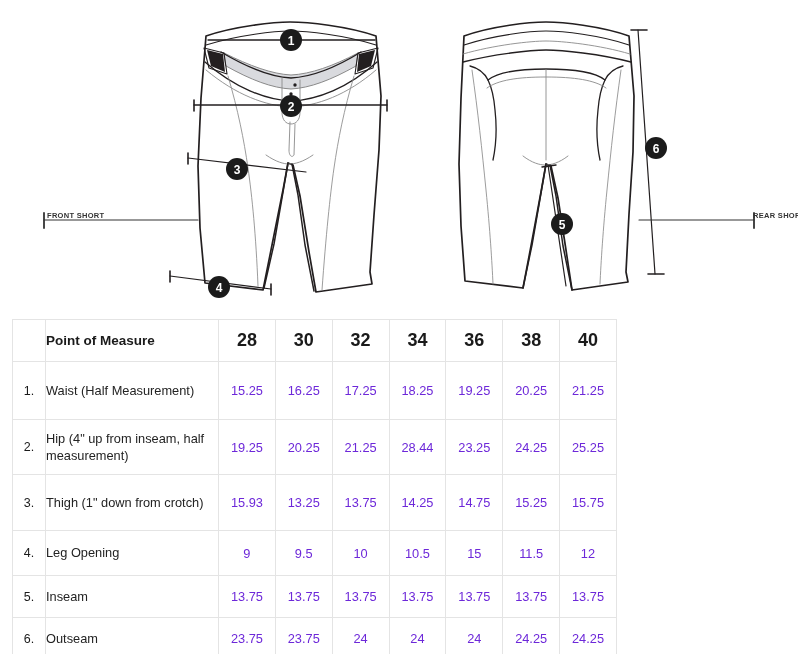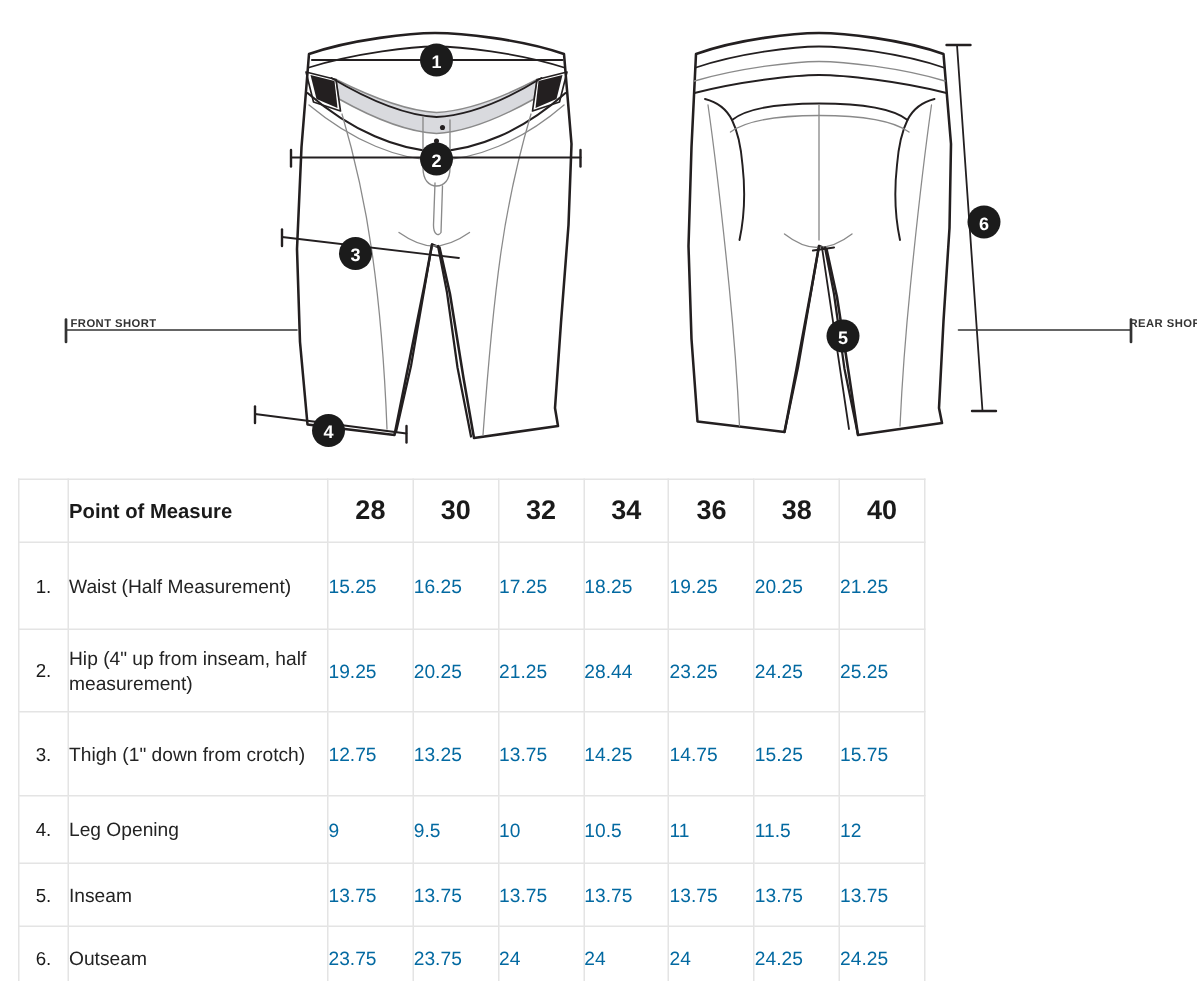--- a/index.html
+++ b/index.html
@@ -96,22 +96,22 @@
   }
   td.pom {
     text-align: left;
     padding-left: 14px;
     padding-right: 8px;
     line-height: 1.35;
     color: #232323;
   }
   td.pom.indent { padding-left: 20px; }
   td.val {
-    text-align: left;
-    color: #0369a1;
+    text-align: center;
+    color: #6d28d9;
   }
 
   tr.r1 td { height: 57px; }
   tr.r2 td { height: 54px; }
   tr.r3 td { height: 55px; }
   tr.r4 td { height: 44px; }
   tr.r5 td { height: 41px; }
   tr.r6 td { height: 41px; }
 </style>
 </head>
@@ -293,36 +293,36 @@
         <td class="val">20.25</td>
         <td class="val">21.25</td>
         <td class="val">28.44</td>
         <td class="val">23.25</td>
         <td class="val">24.25</td>
         <td class="val">25.25</td>
       </tr>
       <tr class="r3">
         <td class="idx">3.</td>
         <td class="pom indent">Thigh (1" down from crotch)</td>
-        <td class="val">12.75</td>
+        <td class="val">15.93</td>
         <td class="val">13.25</td>
         <td class="val">13.75</td>
         <td class="val">14.25</td>
         <td class="val">14.75</td>
         <td class="val">15.25</td>
         <td class="val">15.75</td>
       </tr>
       <tr class="r4">
         <td class="idx">4.</td>
         <td class="pom indent">Leg Opening</td>
         <td class="val">9</td>
         <td class="val">9.5</td>
         <td class="val">10</td>
         <td class="val">10.5</td>
-        <td class="val">11</td>
+        <td class="val">15</td>
         <td class="val">11.5</td>
         <td class="val">12</td>
       </tr>
       <tr class="r5">
         <td class="idx">5.</td>
         <td class="pom indent">Inseam</td>
         <td class="val">13.75</td>
         <td class="val">13.75</td>
         <td class="val">13.75</td>
         <td class="val">13.75</td>

